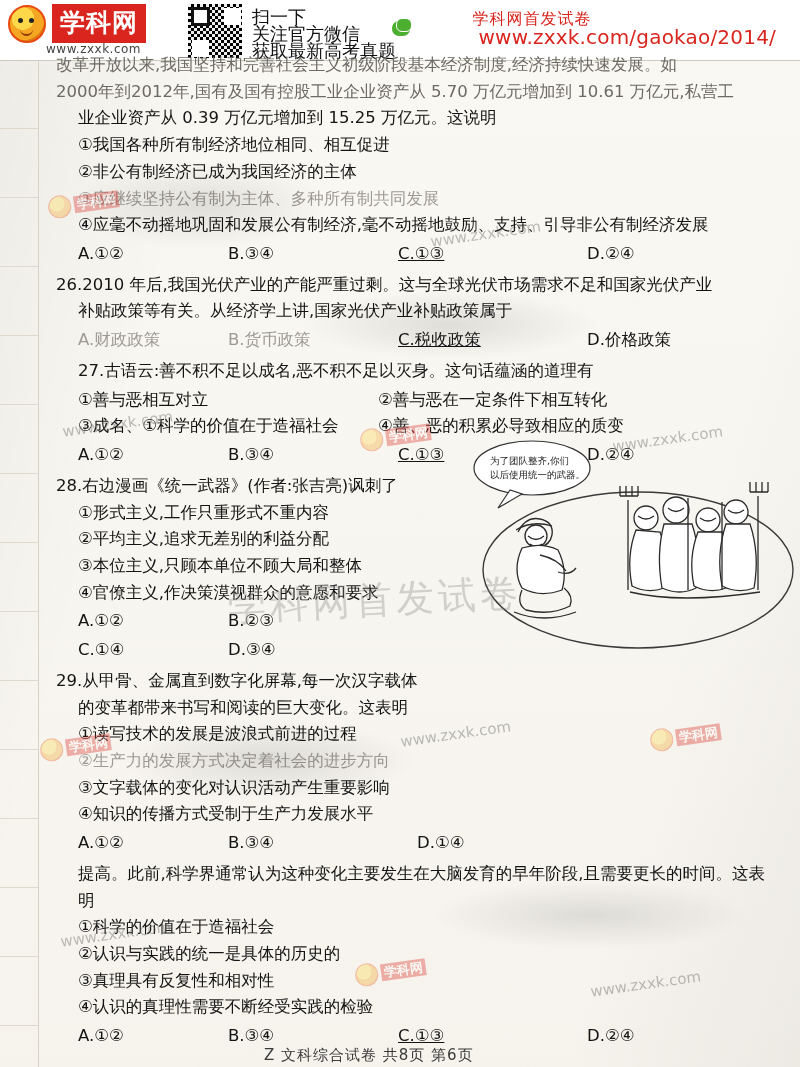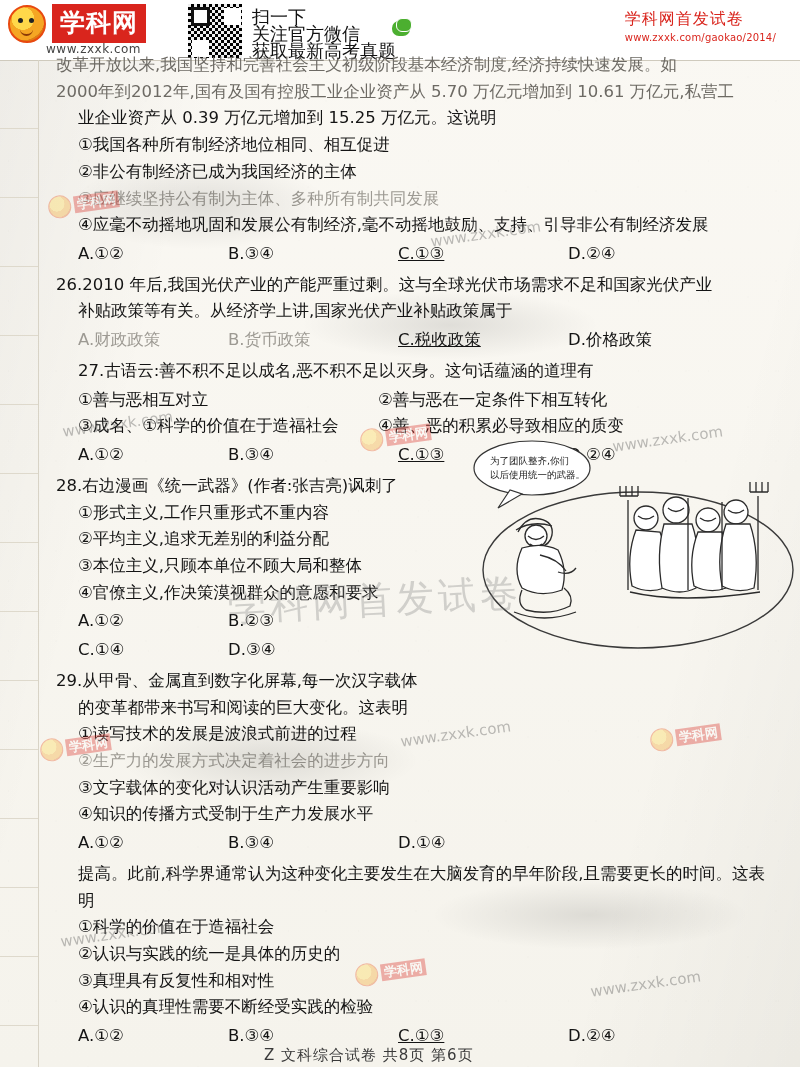--- a/index.html
+++ b/index.html
@@ -147,22 +147,23 @@
     text-align: left;
     line-height: 19px;
   }
   #banner-title {
     color: #d9251d;
     font-size: 16px;
     letter-spacing: 1px;
   }
   #banner-link {
     color: #d9251d;
-    font-size: 10px;
+    font-size: 20px;
     letter-spacing: .2px;
+    margin-left: 6px;
   }
 
   
   #punch-strip {
     position: absolute;
     left: 0; top: 60px;
     width: 38px;
     height: 1007px;
     border-right: 1px solid #d8d3c6;
   }
@@ -189,21 +190,21 @@
   .vfaded { color: #9d9a93; }
   .opts {
     display: flex;
     padding-left: 22px;
     margin-top: 2px;
   }
   .opts span { white-space: pre; }
   .opt-a { width: 150px; }
   .opt-b { width: 170px; }
   .opt-c { width: 170px; text-decoration: underline; }
-  .opt-d { width: 150px; }
+  .opt-d { width: 150px; margin-left: 19px; }
 
   
   #cartoon {
     position: absolute;
     left: 470px;
     top: 440px;
     width: 330px;
     height: 215px;
   }
   #cartoon svg { display: block; }

